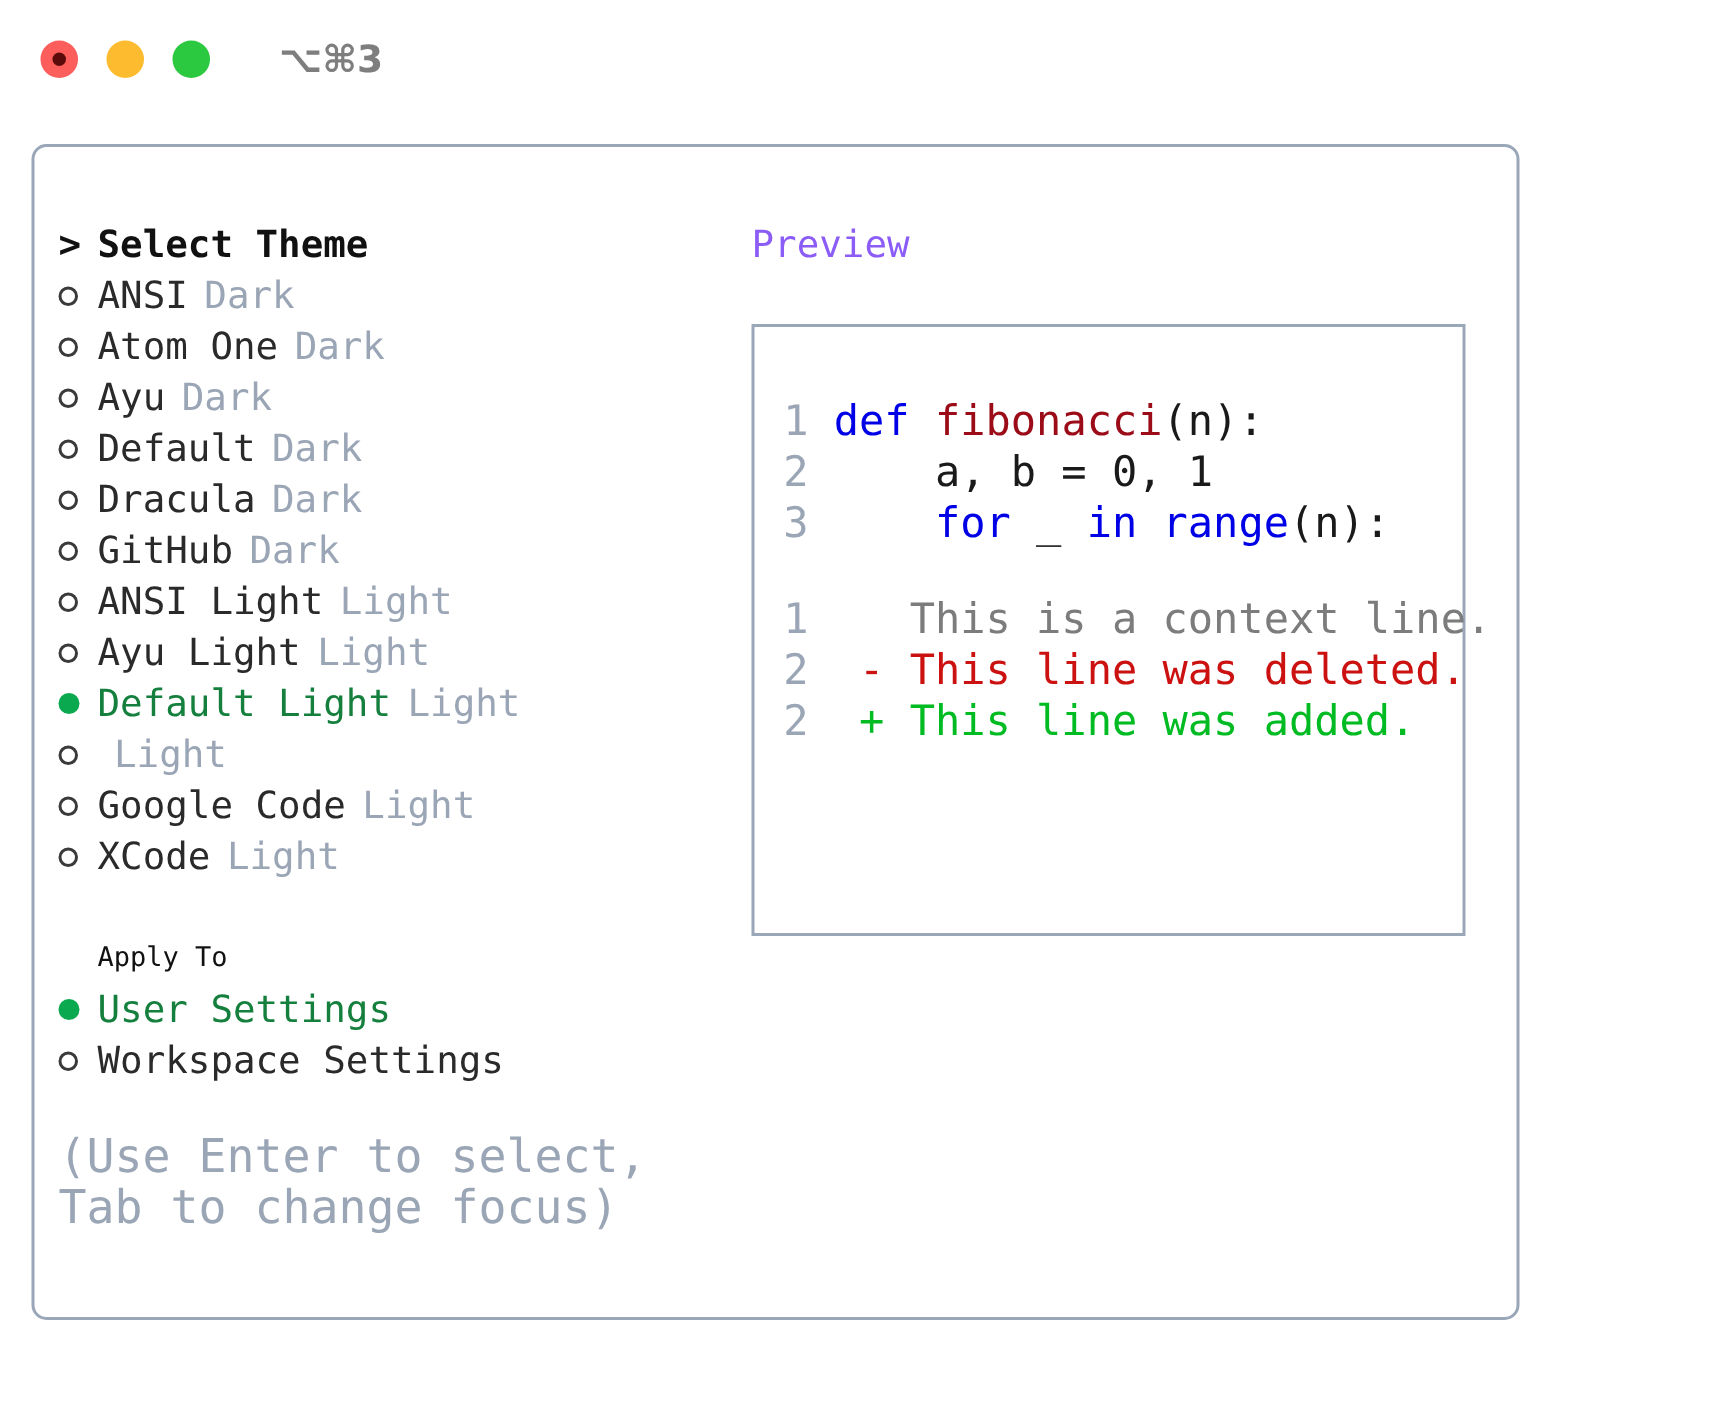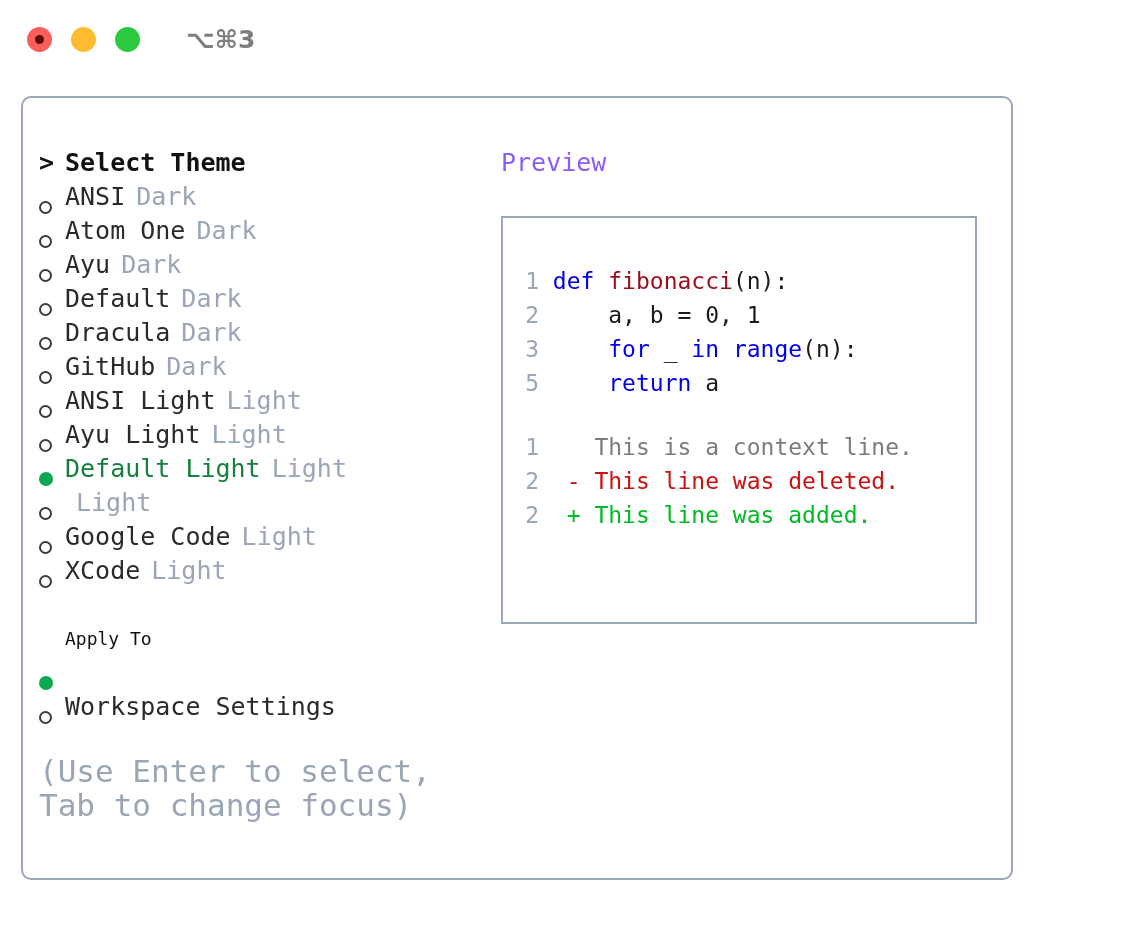--- a/index.html
+++ b/index.html
@@ -82,21 +82,21 @@
     top: 48px;
     width: 450px;
   }
 
   .row {
     height: 34px;
     line-height: 34px;
     font-size: 25px;
     white-space: nowrap;
     display: flex;
-    align-items: flex-end;
+    align-items: center;
   }
 
   .heading {
     font-size: 25px;
     font-weight: 700;
     color: #111111;
     height: 34px;
     line-height: 34px;
     display: flex;
     align-items: center;
@@ -183,21 +183,21 @@
   }
   .code {
     position: absolute;
     left: 12px;
     top: 46px;
     right: 4px;
   }
   .cline {
     height: 34px;
     line-height: 34px;
-    font-size: 23px;
+    font-size: 28px;
     white-space: pre;
     color: #1a1a1a;
   }
   .lnum {
     color: #9aa5b5;
     display: inline-block;
     width: 24px;
     text-align: right;
   }
   .kw   { color: #0000e6; }
@@ -318,40 +318,40 @@
 
       <div class="spacer"></div>
 
       <div class="section-title">Apply To</div>
 
       <div id="apply-list">
           <div class="row">
             <span class="marker">
               <span class="dot-filled"></span>
             </span>
+            <span class="item-name sel">User Settings</span>
           </div>
           <div class="row">
             <span class="marker">
               <span class="dot-hollow"></span>
             </span>
             <span class="item-name">Workspace Settings</span>
           </div>
         </div>
 
       <div class="hint">(Use Enter to select, Tab to change focus)</div>
     </div>
 
     <div class="right-col">
       <div class="preview-label">Preview</div>
       <div class="preview-box">
         <div class="code" id="code-area">
             <div class="cline"><span class="lnum">1</span> <span class="kw">def </span><span class="fn">fibonacci</span><span class="plain">(n):</span></div>
             <div class="cline"><span class="lnum">2</span> <span class="plain">    a, b = 0, 1</span></div>
             <div class="cline"><span class="lnum">3</span> <span class="plain">    </span><span class="kw">for</span><span class="plain"> _ </span><span class="kw">in range</span><span class="plain">(n):</span></div>
-            <div class="cline"><span class="lnum">5</span> <span class="plain">    </span><span class="kw">return</span><span class="plain"> a</span></div>
             <div class="gap"></div>
             <div class="cline"><span class="lnum">1</span><span class="ctx">    This is a context line.</span></div>
             <div class="cline"><span class="lnum">2</span><span class="del">  - This line was deleted.</span></div>
             <div class="cline"><span class="lnum">2</span><span class="add">  + This line was added.</span></div>
           </div>
       </div>
     </div>
 
   </div>
 </div>

